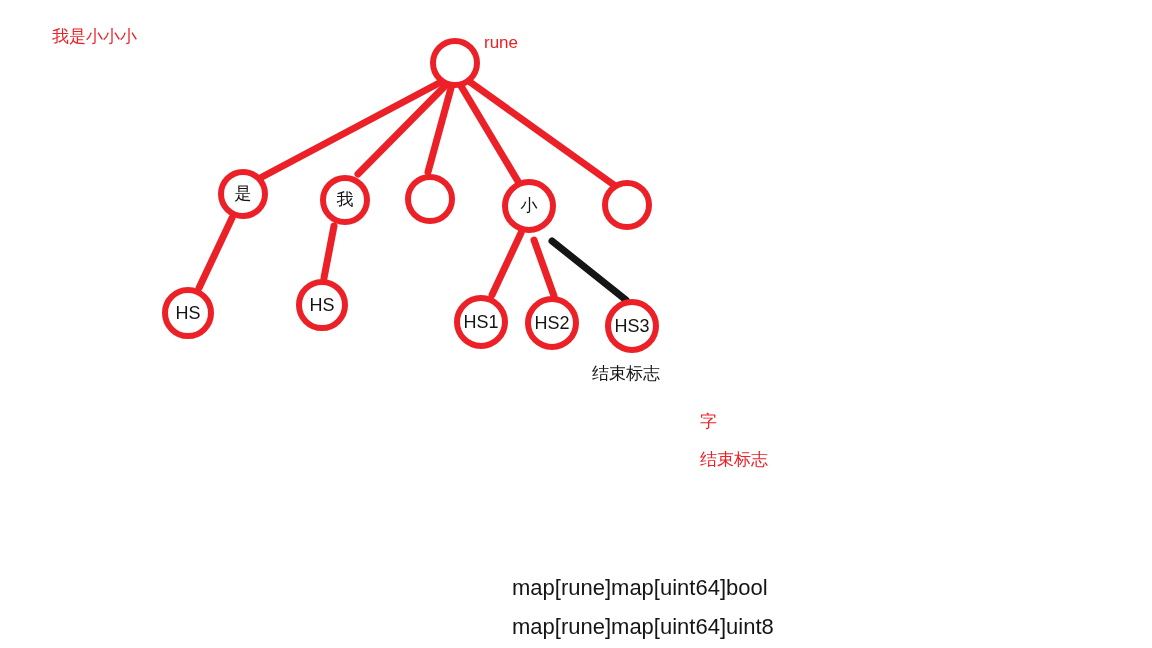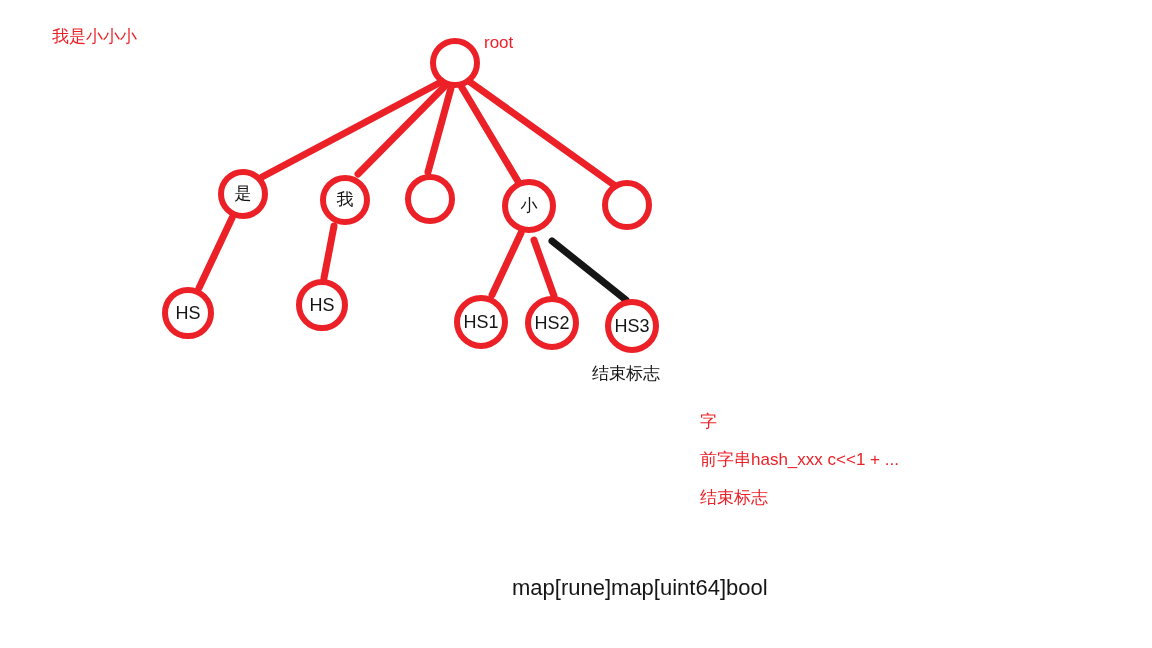--- a/index.html
+++ b/index.html
@@ -74,21 +74,21 @@
     font-family: "Liberation Sans", sans-serif;
     white-space: nowrap;
     margin-bottom: 13px;
   }
 </style>
 </head>
 <body>
 
 <div class="free-text-red" style="left:52px; top:28px;">我是小小小</div>
 
-<div class="free-text-red" style="left:484px; top:34px;">root</div>
+<div class="free-text-red" style="left:484px; top:34px;">rune</div>
 
 <div class="free-text-black" style="left:592px; top:365px;">结束标志</div>
 
 <svg id="canvas" viewBox="0 0 1152 648">
   <g id="edges-layer">
       <line x1="441" y1="82" x2="262" y2="177" stroke="#ec2027" stroke-width="7" stroke-linecap="round"></line>
       <line x1="445" y1="86" x2="358" y2="174" stroke="#ec2027" stroke-width="7" stroke-linecap="round"></line>
       <line x1="451" y1="88" x2="428" y2="172" stroke="#ec2027" stroke-width="7" stroke-linecap="round"></line>
       <line x1="461" y1="86" x2="519" y2="183" stroke="#ec2027" stroke-width="7" stroke-linecap="round"></line>
       <line x1="470" y1="82" x2="614" y2="185" stroke="#ec2027" stroke-width="7" stroke-linecap="round"></line>
@@ -138,19 +138,19 @@
       </g>
       <g>
         <circle cx="632" cy="326" r="24" fill="#ffffff" stroke="#ec2027" stroke-width="6"></circle>
         <text x="632" y="327" class="node-label-latin">HS3</text>
       </g>
     </g>
 </svg>
 
 <div class="note-block">
   <div>字</div>
-  <div>前字串hash_xxx c&lt;&lt;1 + ...</div>
   <div>结束标志</div>
 </div>
 
 <div class="code-block">
   <div>map[rune]map[uint64]bool</div>
+  <div>map[rune]map[uint64]uint8</div>
 </div>
 
 </body></html>

